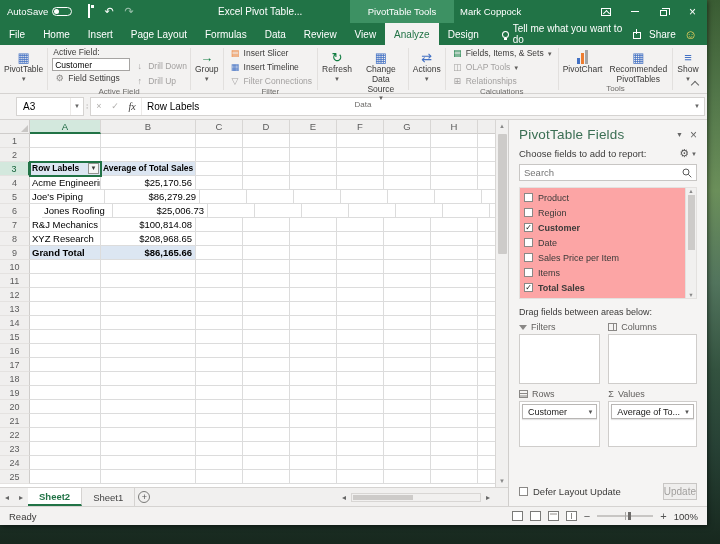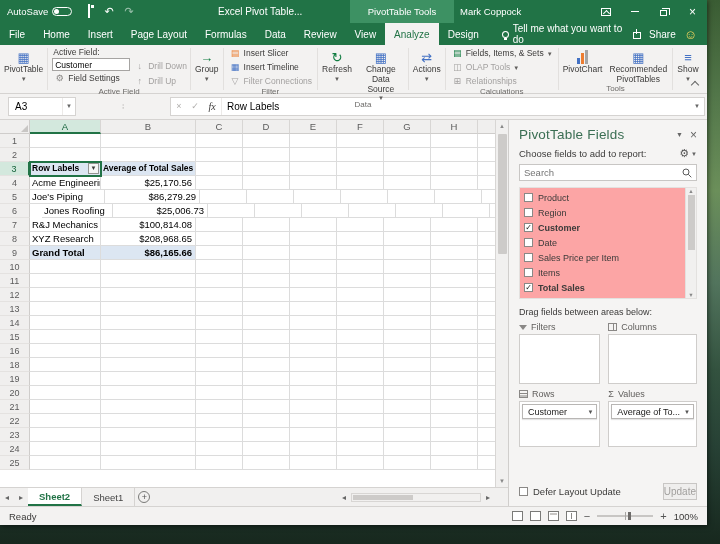--- a/index.html
+++ b/index.html
@@ -57,21 +57,21 @@
 .af-input{width:78px;height:13px;border:1px solid #a6a4a2;font-size:8.5px;padding:0 2px;font-family:inherit;color:#000;background:#fff;}
 .af-right{display:flex;flex-direction:column;gap:2px;padding-top:15px;}
 .minichart{display:flex;align-items:flex-end;gap:1px;height:14px;}
 .minichart span{width:3px;display:block;}
 .mc1{height:6px;background:#4472c4;}
 .mc2{height:11px;background:#ed7d31;}
 .mc3{height:14px;background:#a5a5a5;}
 .collapse-chevron{position:absolute;right:9px;bottom:5px;width:6px;height:6px;border-left:1.5px solid #666;border-top:1.5px solid #666;transform:rotate(45deg);}
 .g-blue{color:#4472c4;}.g-green{color:#107c41;}.g-orange{color:#ed7d31;}.g-gray{color:#8a8886;}
 
-.fbar{height:26px;background:#f3f2f1;display:flex;align-items:center;padding:3px 2px 4px 8px;border-bottom:1px solid #d5d3d1;flex:0 0 auto;gap:44px;}
+.fbar{height:26px;background:#f3f2f1;display:flex;align-items:center;padding:3px 2px 4px 16px;border-bottom:1px solid #d5d3d1;flex:0 0 auto;}
 .namebox{width:68px;height:19px;background:#fff;border:1px solid #d5d3d1;display:flex;align-items:center;font-size:10px;padding-left:6px;color:#000;}
 .nbdd{margin-left:auto;width:13px;align-self:stretch;display:flex;align-items:center;justify-content:center;color:#666;font-size:6px;border-left:1px solid #eceae8;}
 .fb-gap{width:6px;display:flex;align-items:center;justify-content:center;color:#b5b3b1;font-size:8px;}
 .fb-strip{flex:1;height:19px;background:#fff;border:1px solid #d5d3d1;display:flex;align-items:center;}
 .fb-btn{width:16px;text-align:center;font-size:9px;color:#b0aeac;}
 .fb-fx{width:18px;text-align:center;font-size:10px;font-style:italic;color:#3b3a39;font-family:"Liberation Serif",serif;}
 .fb-input{flex:1;font-size:10px;color:#000;padding-left:5px;border-left:1px solid #eceae8;align-self:stretch;display:flex;align-items:center;}
 .fb-expand{width:14px;text-align:center;color:#666;font-size:6px;}
 
 .mainrow{flex:1;display:flex;min-height:0;}
@@ -592,20 +592,32 @@
                 <div class="gcell" style="width: 95px;"></div>
                 <div class="gcell" style="width: 47px;"></div>
                 <div class="gcell" style="width: 47px;"></div>
                 <div class="gcell" style="width: 47px;"></div>
                 <div class="gcell" style="width: 47px;"></div>
                 <div class="gcell" style="width: 47px;"></div>
                 <div class="gcell" style="width: 47px;"></div>
                 <div class="rowfill"></div>
               </div>
               <div class="grow">
+                <div class="rownum">17</div>
+                <div class="gcell" style="width: 71px;"></div>
+                <div class="gcell" style="width: 95px;"></div>
+                <div class="gcell" style="width: 47px;"></div>
+                <div class="gcell" style="width: 47px;"></div>
+                <div class="gcell" style="width: 47px;"></div>
+                <div class="gcell" style="width: 47px;"></div>
+                <div class="gcell" style="width: 47px;"></div>
+                <div class="gcell" style="width: 47px;"></div>
+                <div class="rowfill"></div>
+              </div>
+              <div class="grow">
                 <div class="rownum">18</div>
                 <div class="gcell" style="width: 71px;"></div>
                 <div class="gcell" style="width: 95px;"></div>
                 <div class="gcell" style="width: 47px;"></div>
                 <div class="gcell" style="width: 47px;"></div>
                 <div class="gcell" style="width: 47px;"></div>
                 <div class="gcell" style="width: 47px;"></div>
                 <div class="gcell" style="width: 47px;"></div>
                 <div class="gcell" style="width: 47px;"></div>
                 <div class="rowfill"></div>

